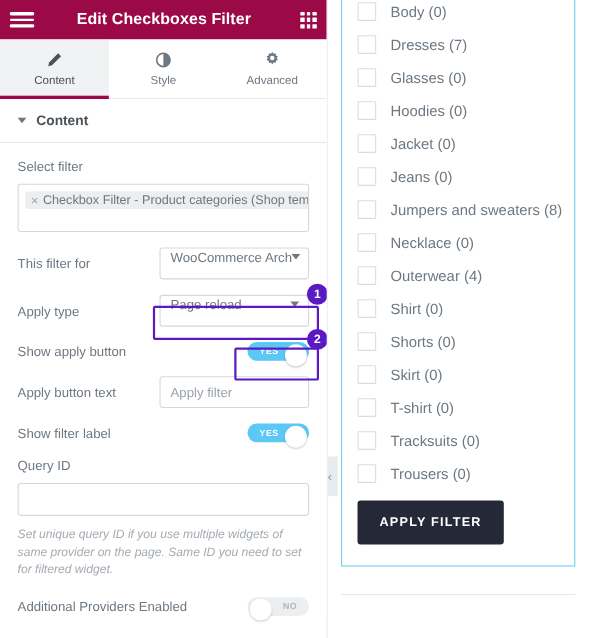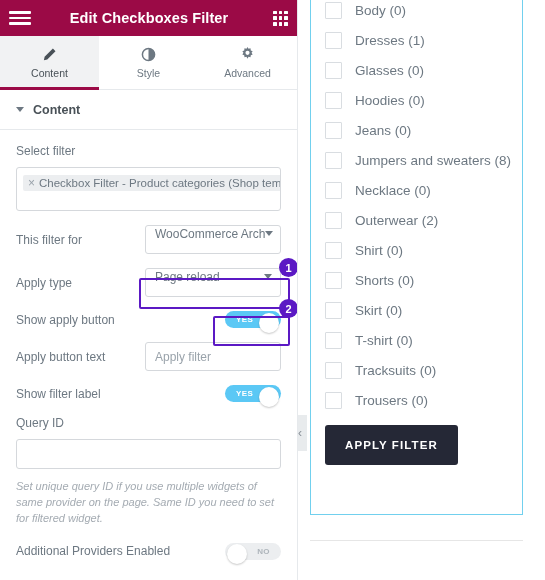--- a/index.html
+++ b/index.html
@@ -304,45 +304,49 @@
 
   <div class="preview">
     <div class="widget-outline">
       <div class="cb-list">
           <div class="cb-row">
             <span class="cb-box"></span>
             <span class="cb-label">Body (0)</span>
           </div>
           <div class="cb-row">
             <span class="cb-box"></span>
-            <span class="cb-label">Dresses (1)</span>
+            <span class="cb-label">Dresses (7)</span>
           </div>
           <div class="cb-row">
             <span class="cb-box"></span>
             <span class="cb-label">Glasses (0)</span>
           </div>
           <div class="cb-row">
             <span class="cb-box"></span>
             <span class="cb-label">Hoodies (0)</span>
           </div>
           <div class="cb-row">
             <span class="cb-box"></span>
+            <span class="cb-label">Jacket (0)</span>
+          </div>
+          <div class="cb-row">
+            <span class="cb-box"></span>
             <span class="cb-label">Jeans (0)</span>
           </div>
           <div class="cb-row">
             <span class="cb-box"></span>
             <span class="cb-label">Jumpers and sweaters (8)</span>
           </div>
           <div class="cb-row">
             <span class="cb-box"></span>
             <span class="cb-label">Necklace (0)</span>
           </div>
           <div class="cb-row">
             <span class="cb-box"></span>
-            <span class="cb-label">Outerwear (2)</span>
+            <span class="cb-label">Outerwear (4)</span>
           </div>
           <div class="cb-row">
             <span class="cb-box"></span>
             <span class="cb-label">Shirt (0)</span>
           </div>
           <div class="cb-row">
             <span class="cb-box"></span>
             <span class="cb-label">Shorts (0)</span>
           </div>
           <div class="cb-row">

